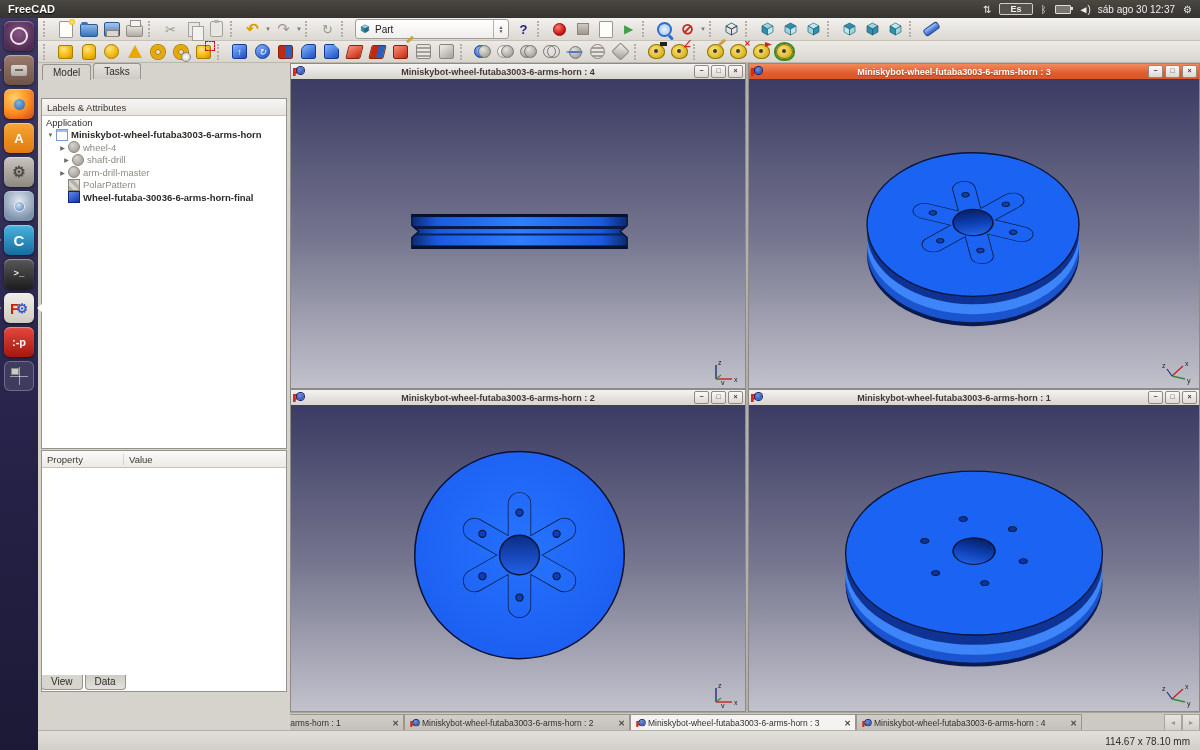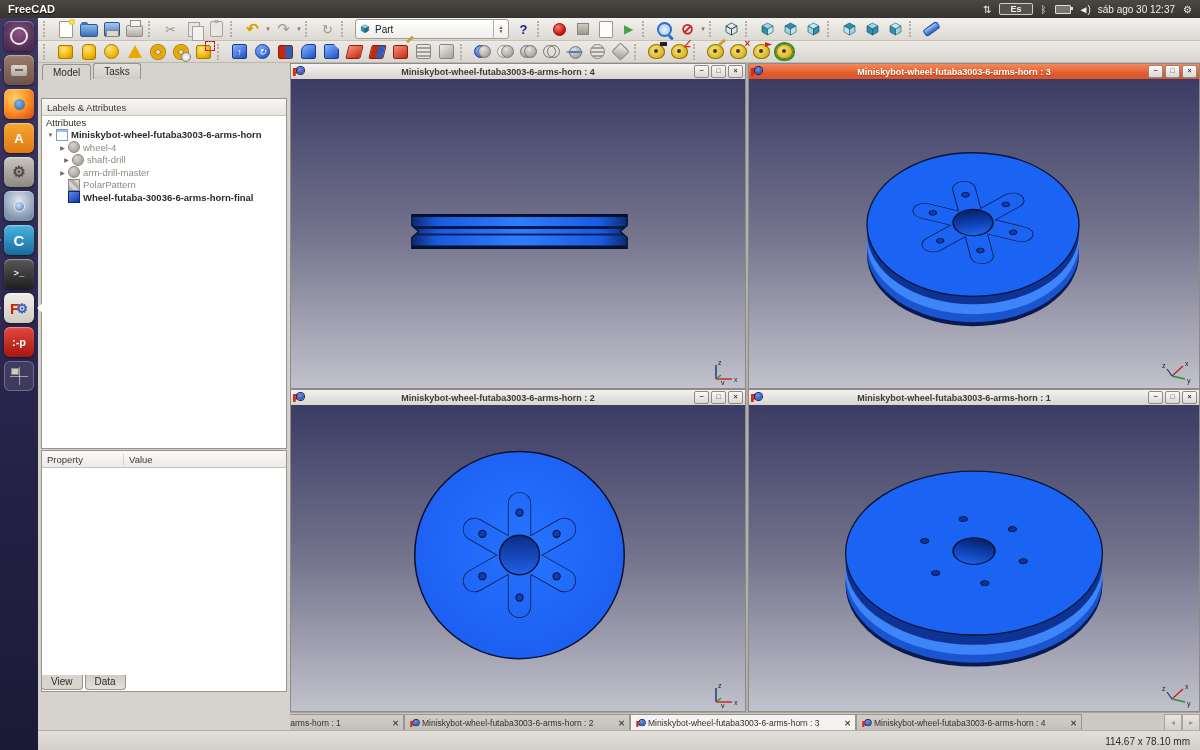--- a/index.html
+++ b/index.html
@@ -460,21 +460,21 @@
   </div>
 
   <div class="abs cv">
     <div class="cv-tabs">
       <span class="cv-tab on">Model</span>
       <span class="cv-tab">Tasks</span>
     </div>
     <div class="cv-panel" style="top:35px;height:349px;">
       <div class="tree-head">Labels &amp; Attributes</div>
       <div class="trow">
-        <span>Attributes</span>
+        <span>Application</span>
       </div>
       <div class="trow">
         <span class="exp">▼</span>
         <span class="ticon t-doc"></span>
         <span class="bold">Miniskybot-wheel-futaba3003-6-arms-horn</span>
       </div>
       <div class="trow" style="padding-left:16px;">
         <span class="exp">▶</span>
         <span class="ticon t-gray"></span>
         <span class="dim">wheel-4</span>

